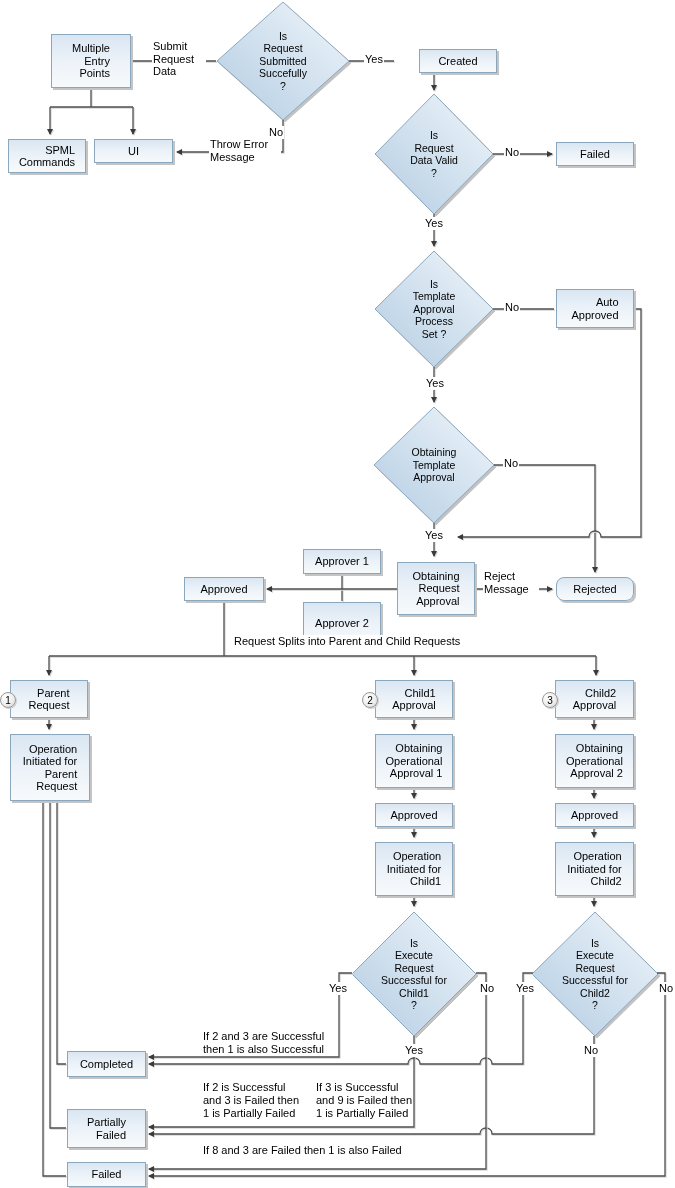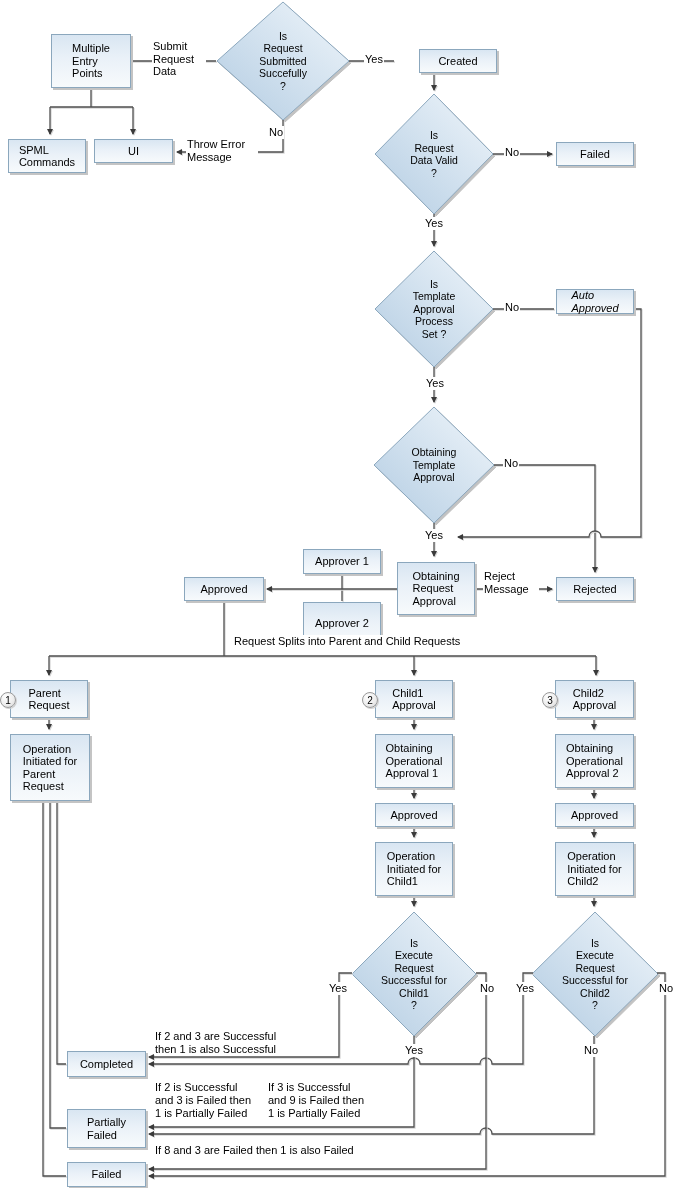--- a/index.html
+++ b/index.html
@@ -5,35 +5,35 @@
   html,body{margin:0;padding:0;background:#ffffff;}
   #canvas{
     position:relative;width:675px;height:1188px;background:#ffffff;
     font-family:"Liberation Sans",sans-serif;color:#000;overflow:hidden;
   }
   #wires{position:absolute;left:0;top:0;}
   #wires path.edge{fill:none;stroke:#4f4f4f;stroke-width:1.3;filter:drop-shadow(1px 1px 0 #d6d6d6);}
   #wires polygon.diamond{fill:url(#dg);stroke:#8ba7bd;stroke-width:1;filter:drop-shadow(2px 2px 0 #c2c2c2);}
   .node{
     position:absolute;display:flex;align-items:center;justify-content:center;
-    text-align:left;font-size:11px;line-height:12.5px;white-space:pre-line;
+    text-align:right;font-size:11px;line-height:12.5px;white-space:pre-line;
     background:linear-gradient(180deg,#d9e6f2 0%,#eaf1f8 45%,#f7fafc 100%);
     border:1px solid #8ba7bd;box-shadow:2px 2px 0 #c4c4c4;box-sizing:border-box;
   }
   .dlabel{
     position:absolute;display:flex;align-items:center;justify-content:center;
     text-align:center;font-size:10.5px;line-height:12.5px;white-space:pre-line;
   }
   .lbl{
     position:absolute;font-size:11px;line-height:12.5px;white-space:pre-line;
     background:#ffffff;padding:0 1px;
   }
   .lbl.center{}
   .cond{
-    position:absolute;font-size:11px;line-height:12.8px;white-space:pre-line;
+    position:absolute;font-size:11px;line-height:12.8px;white-space:pre-line;margin-left:48px;
   }
   .stepmark{
     position:absolute;width:16px;height:16px;border-radius:50%;
     border:1px solid #9a9a9a;box-sizing:border-box;
     background:radial-gradient(circle at 35% 30%,#ffffff 0%,#ececec 60%,#d2d2d2 100%);
     box-shadow:1px 1px 0 #d0d0d0;
     display:flex;align-items:center;justify-content:center;font-size:10px;
   }
 </style>
 </head>
@@ -102,29 +102,29 @@
   </svg>
 
   <div class="node" style="left:51px;top:34px;width:80px;height:54px;">Multiple
 Entry
 Points</div>
   <div class="node" style="left:8px;top:139px;width:78px;height:34px;">SPML
 Commands</div>
   <div class="node" style="left:94px;top:139px;width:79px;height:24px;">UI</div>
   <div class="node" style="left:395px;top:49px;width:78px;height:24px;margin-left:24px;">Created</div>
   <div class="node" style="left:556px;top:142px;width:78px;height:24px;">Failed</div>
-  <div class="node" style="left:556px;top:289px;width:78px;height:25px;font-style:italic;">Auto
+  <div class="node" style="left:556px;top:289px;width:78px;height:39px;">Auto
 Approved</div>
   <div class="node" style="left:303px;top:549px;width:78px;height:25px;">Approver 1</div>
   <div class="node" style="left:303px;top:602px;width:78px;height:42px;">Approver 2</div>
   <div class="node" style="left:397px;top:562px;width:78px;height:53px;">Obtaining
 Request
 Approval</div>
   <div class="node" style="left:184px;top:577px;width:80px;height:24px;">Approved</div>
-  <div class="node" style="left:556px;top:577px;width:78px;height:24px;">Rejected</div>
+  <div class="node" style="left:556px;top:577px;width:78px;height:24px;border-radius:8px;">Rejected</div>
   <div class="node" style="left:10px;top:680px;width:78px;height:38px;">Parent
 Request</div>
   <div class="node" style="left:10px;top:734px;width:80px;height:67px;">Operation
 Initiated for
 Parent
 Request</div>
   <div class="node" style="left:375px;top:680px;width:78px;height:38px;">Child1
 Approval</div>
   <div class="node" style="left:375px;top:734px;width:78px;height:54px;">Obtaining
 Operational
@@ -179,21 +179,21 @@
 
   <div class="stepmark" style="left:0px;top:692px;">1</div>
   <div class="stepmark" style="left:362px;top:692px;">2</div>
   <div class="stepmark" style="left:542px;top:692px;">3</div>
 
   <div class="lbl center" style="left:152px;top:40px;width:52px;">Submit
 Request
 Data</div>
   <div class="lbl" style="left:364px;top:53px;">Yes</div>
   <div class="lbl" style="left:268px;top:126px;">No</div>
-  <div class="lbl center" style="left:186px;top:138px;width:70px;">Throw Error
+  <div class="lbl center" style="left:209px;top:138px;width:70px;">Throw Error
 Message</div>
   <div class="lbl" style="left:504px;top:146px;">No</div>
   <div class="lbl" style="left:424px;top:217px;">Yes</div>
   <div class="lbl" style="left:504px;top:301px;">No</div>
   <div class="lbl" style="left:425px;top:377px;">Yes</div>
   <div class="lbl" style="left:503px;top:457px;">No</div>
   <div class="lbl" style="left:424px;top:529px;">Yes</div>
   <div class="lbl center" style="left:483px;top:570px;width:54px;">Reject
 Message</div>
   <div class="lbl" style="left:233px;top:635px;">Request Splits into Parent and Child Requests</div>

